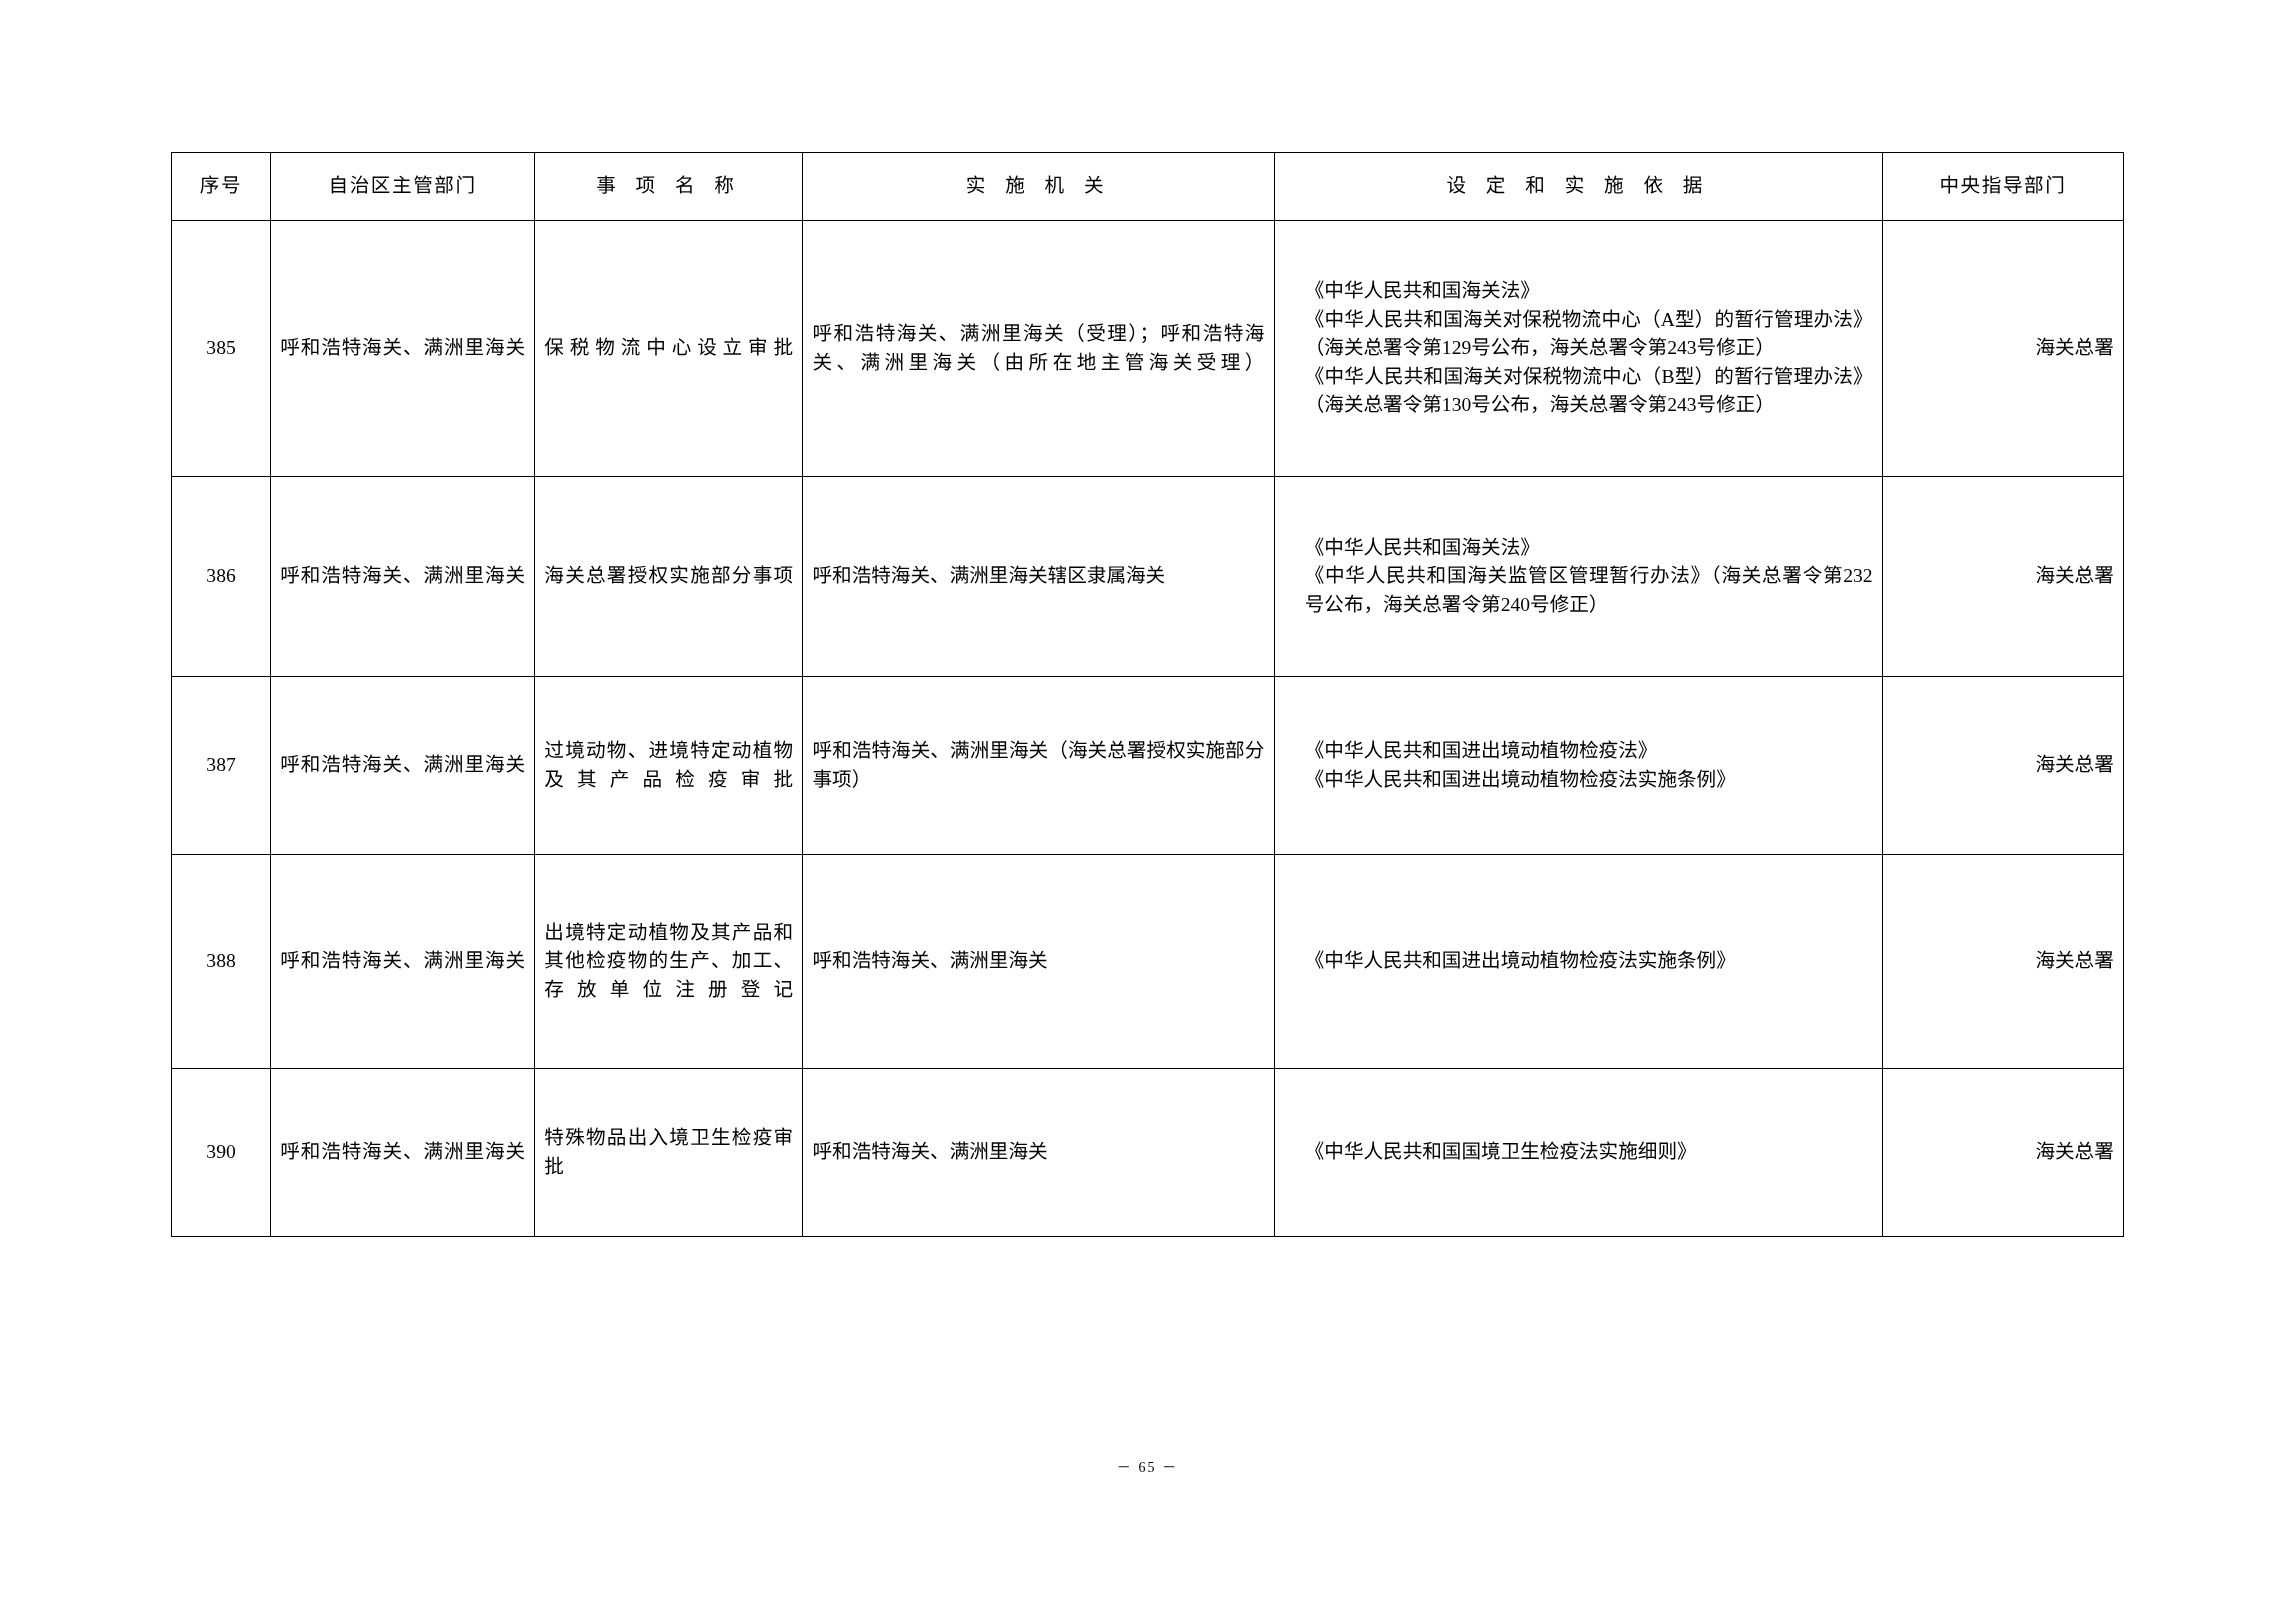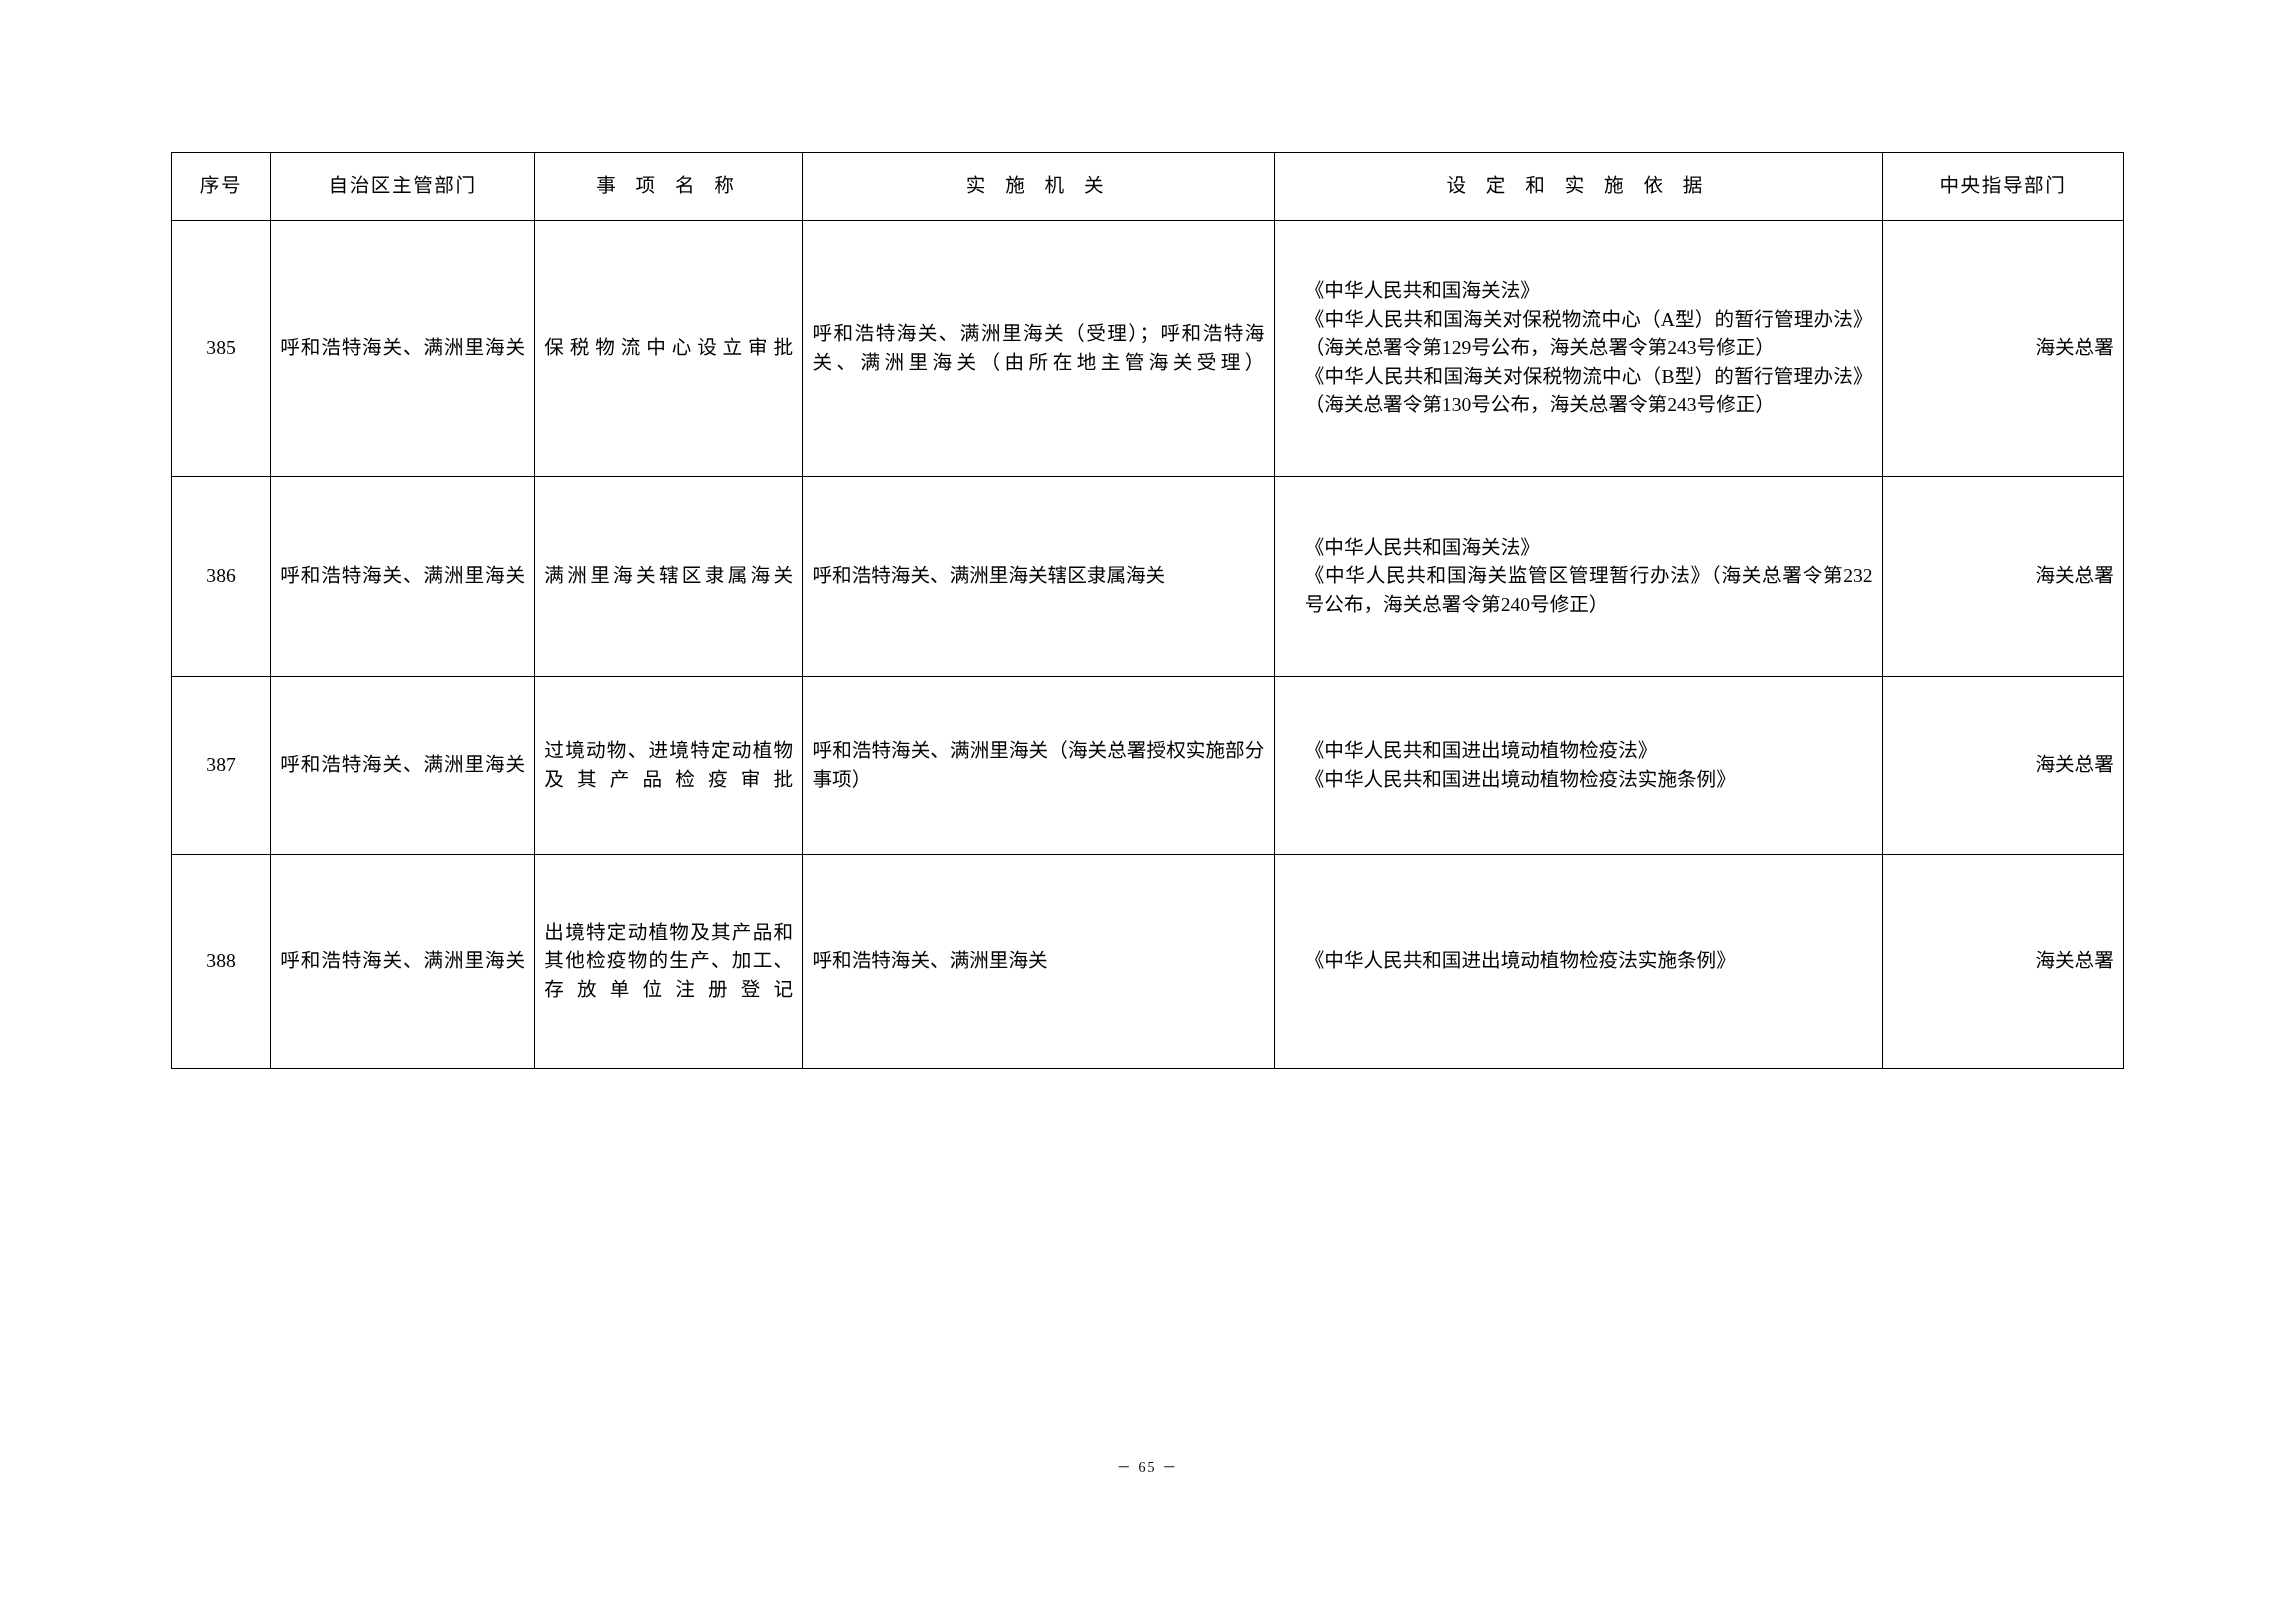--- a/index.html
+++ b/index.html
@@ -158,21 +158,21 @@
             <span class="ln">《中华人民共和国海关法》</span>
             <span class="ln">《中华人民共和国海关对保税物流中心（A型）的暂行管理办法》（海关总署令第129号公布，海关总署令第243号修正）</span>
             <span class="ln">《中华人民共和国海关对保税物流中心（B型）的暂行管理办法》（海关总署令第130号公布，海关总署令第243号修正）</span>
           </td>
           <td class="ctrl">海关总署</td>
         </tr>
 
         <tr class="r386">
           <td class="seq">386</td>
           <td class="dept">呼和浩特海关、满洲里海关</td>
-          <td class="item just-all">满洲里海关辖区隶属海关</td>
+          <td class="item just-all">海关总署授权实施部分事项</td>
           <td class="org">呼和浩特海关、满洲里海关辖区隶属海关</td>
           <td class="basis">
             <span class="ln">《中华人民共和国海关法》</span>
             <span class="ln">《中华人民共和国海关监管区管理暂行办法》（海关总署令第232号公布，海关总署令第240号修正）</span>
           </td>
           <td class="ctrl">海关总署</td>
         </tr>
 
         <tr class="r387">
           <td class="seq">387</td>
@@ -191,20 +191,30 @@
           <td class="dept">呼和浩特海关、满洲里海关</td>
           <td class="item just-all">出境特定动植物及其产品和其他检疫物的生产、加工、存放单位注册登记</td>
           <td class="org">呼和浩特海关、满洲里海关</td>
           <td class="basis">
             <span class="ln">《中华人民共和国进出境动植物检疫法实施条例》</span>
           </td>
           <td class="ctrl">海关总署</td>
         </tr>
 
 
+        <tr class="r390">
+          <td class="seq">390</td>
+          <td class="dept">呼和浩特海关、满洲里海关</td>
+          <td class="item just-all">特殊物品出入境卫生检疫审批</td>
+          <td class="org">呼和浩特海关、满洲里海关</td>
+          <td class="basis">
+            <span class="ln">《中华人民共和国国境卫生检疫法实施细则》</span>
+          </td>
+          <td class="ctrl">海关总署</td>
+        </tr>
 
       </tbody>
     </table>
   </div>
 
   <div class="page-number">－ 65 －</div>
 
 </div>
 
 

